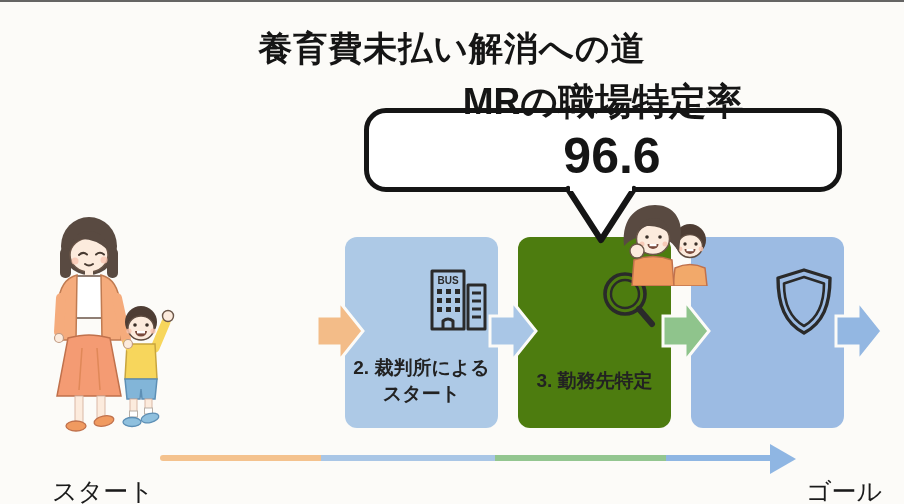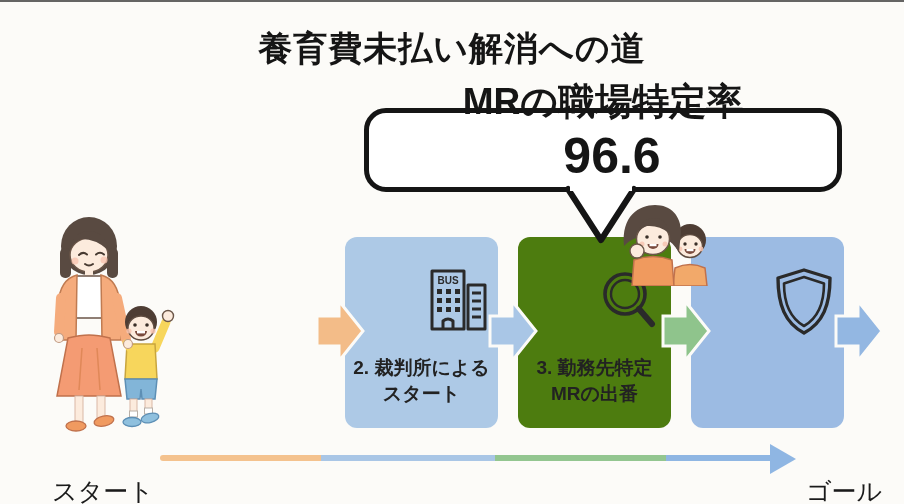--- a/index.html
+++ b/index.html
@@ -104,21 +104,20 @@
   <div class="box box3">
     <div class="step-icon">
       <svg width="80" height="80" viewBox="0 0 80 80" fill="none" stroke="#2A2A2A" stroke-linecap="round">
         <circle cx="34" cy="31" r="20" stroke-width="3.6"></circle>
         <circle cx="34" cy="31" r="14" stroke-width="2.4"></circle>
         <line x1="48" y1="46" x2="61" y2="61" stroke-width="6"></line>
       </svg>
     </div>
     <div class="step-label">
       <div>3. 勤務先特定</div>
-      <div>MRの出番</div>
     </div>
   </div>
   <svg class="arrow a3" width="50" height="70">
     <polygon points="2,20 24,20 24,5 48,35 24,65 24,50 2,50" fill="#8FC48C" stroke="#FCFBF8" stroke-width="3"></polygon>
   </svg>
 
   <div class="box box4">
     <div class="step-icon">
       <svg width="80" height="80" viewBox="0 0 80 80" fill="none" stroke="#2A2A2A" stroke-linejoin="round">
         <path d="M40,7 L66,15 C66,42 59,60 40,70 C21,60 14,42 14,15 Z" stroke-width="3.4"></path>

